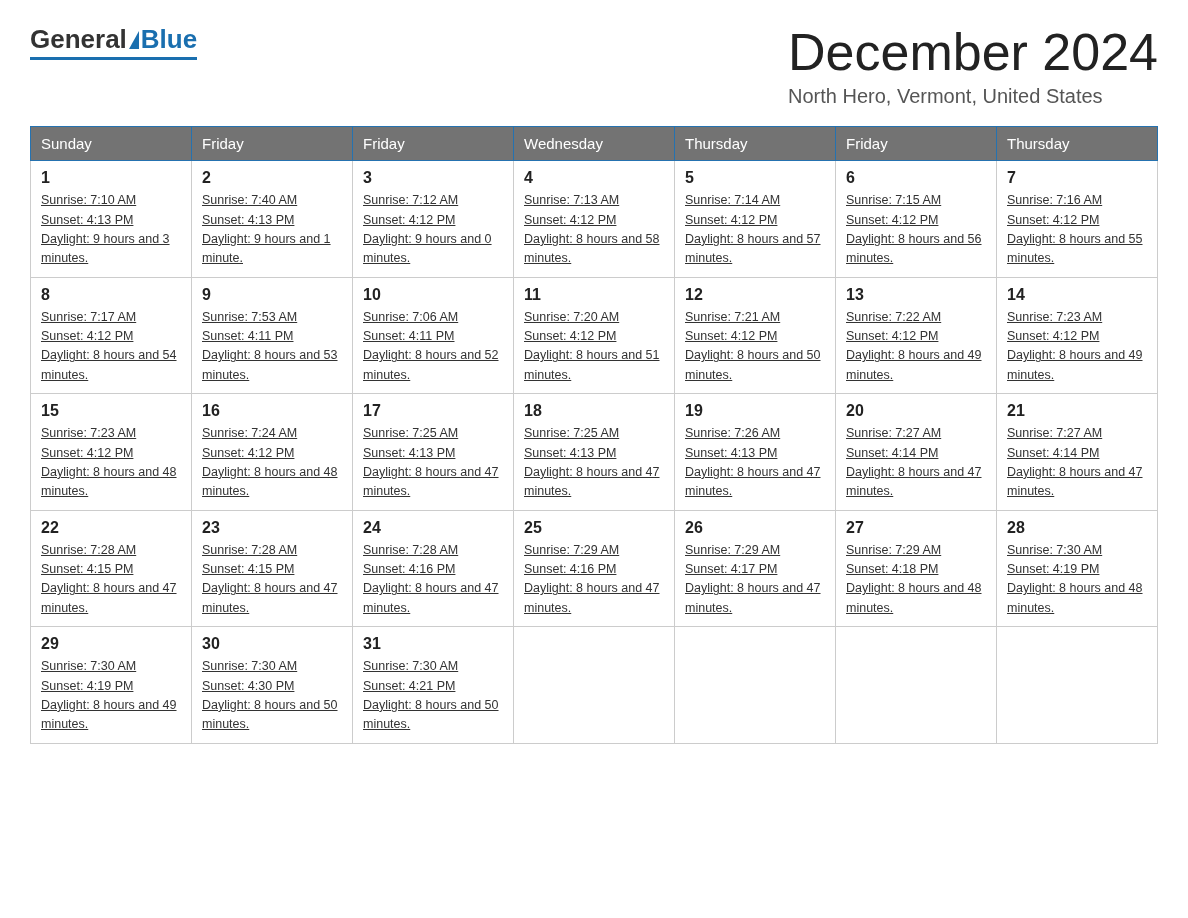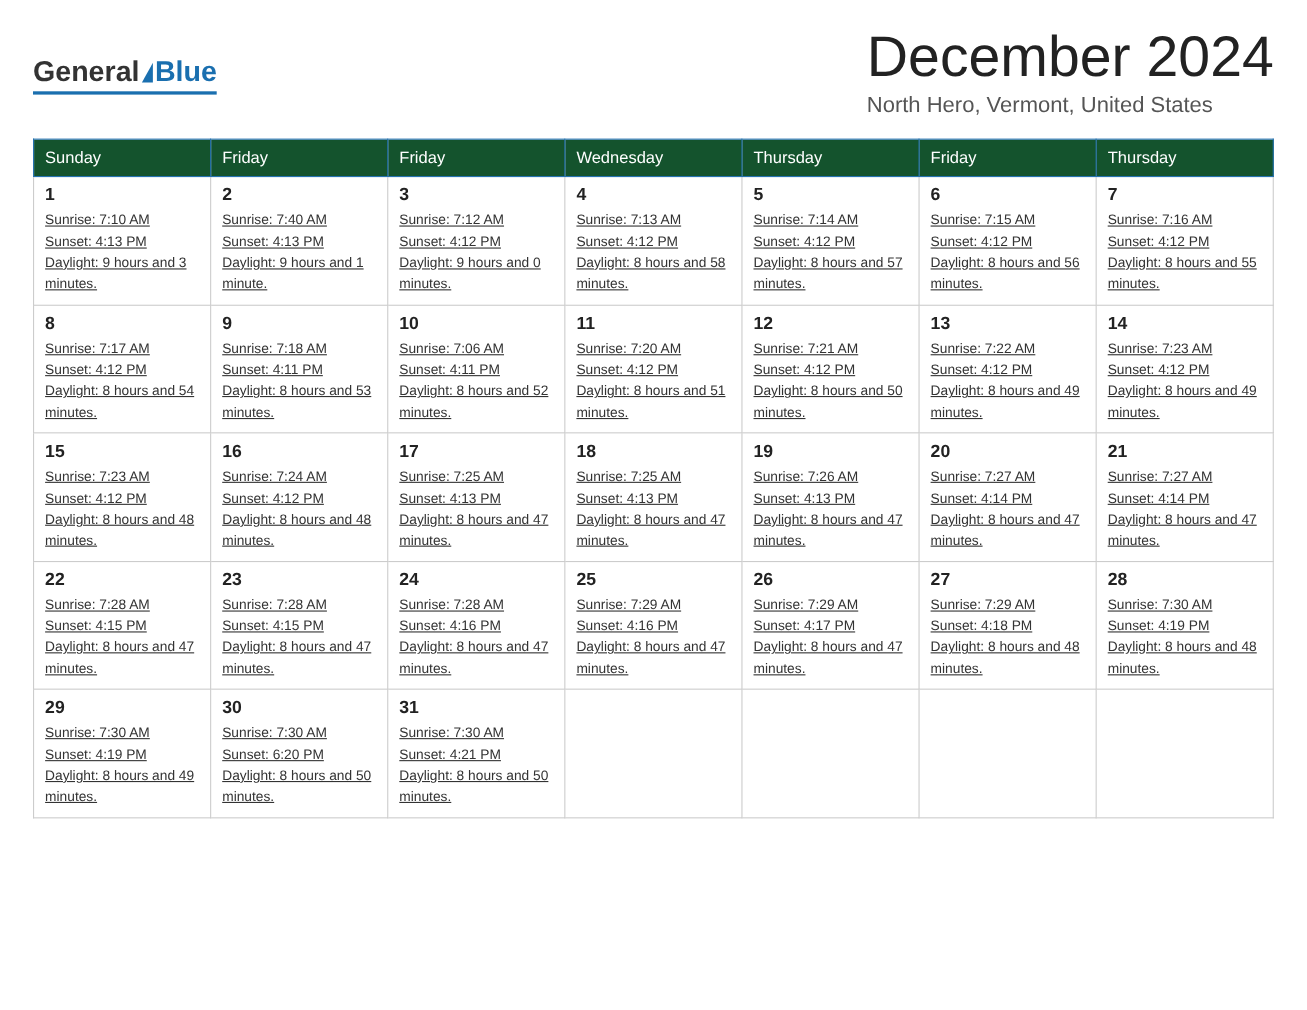--- a/index.html
+++ b/index.html
@@ -20,21 +20,20 @@
       display: flex;
       flex-direction: column;
       align-items: flex-start;
     }
     .logo-text {
       display: flex;
       align-items: center;
       font-size: 26px;
       font-weight: bold;
       color: #333;
-      margin-top: 26px;
     }
     .logo-general { color: #333; }
     .logo-blue { color: #1a6faf; }
     .logo-triangle {
       width: 0;
       height: 0;
       border-left: 10px solid transparent;
       border-bottom: 18px solid #1a6faf;
       margin: 0 2px;
       display: inline-block;
@@ -58,21 +57,21 @@
       font-size: 20px;
       color: #555;
       margin-top: 4px;
     }
     .calendar-table {
       width: 100%;
       border-collapse: collapse;
       border: 1px solid #999;
     }
     .calendar-table th {
-      background: #14532d;
+      background: #737373;
       color: #fff;
       font-size: 15px;
       font-weight: normal;
       padding: 8px 10px;
       text-align: left;
       border: 1px solid #2572b0;
     }
     .calendar-table td {
       vertical-align: top;
       padding: 8px 10px;
@@ -197,21 +196,21 @@
         <span class="day-number">8</span>
         <div class="day-info">
           <span>Sunrise: 7:17 AM</span><br>
           <span>Sunset: 4:12 PM</span><br>
           <span>Daylight: 8 hours and 54 minutes.</span>
         </div>
       </td>
         <td>
         <span class="day-number">9</span>
         <div class="day-info">
-          <span>Sunrise: 7:18 AM</span><br>
+          <span>Sunrise: 7:53 AM</span><br>
           <span>Sunset: 4:11 PM</span><br>
           <span>Daylight: 8 hours and 53 minutes.</span>
         </div>
       </td>
         <td>
         <span class="day-number">10</span>
         <div class="day-info">
           <span>Sunrise: 7:06 AM</span><br>
           <span>Sunset: 4:11 PM</span><br>
           <span>Daylight: 8 hours and 52 minutes.</span>
@@ -372,21 +371,21 @@
         <div class="day-info">
           <span>Sunrise: 7:30 AM</span><br>
           <span>Sunset: 4:19 PM</span><br>
           <span>Daylight: 8 hours and 49 minutes.</span>
         </div>
       </td>
         <td>
         <span class="day-number">30</span>
         <div class="day-info">
           <span>Sunrise: 7:30 AM</span><br>
-          <span>Sunset: 6:20 PM</span><br>
+          <span>Sunset: 4:30 PM</span><br>
           <span>Daylight: 8 hours and 50 minutes.</span>
         </div>
       </td>
         <td>
         <span class="day-number">31</span>
         <div class="day-info">
           <span>Sunrise: 7:30 AM</span><br>
           <span>Sunset: 4:21 PM</span><br>
           <span>Daylight: 8 hours and 50 minutes.</span>
         </div>

